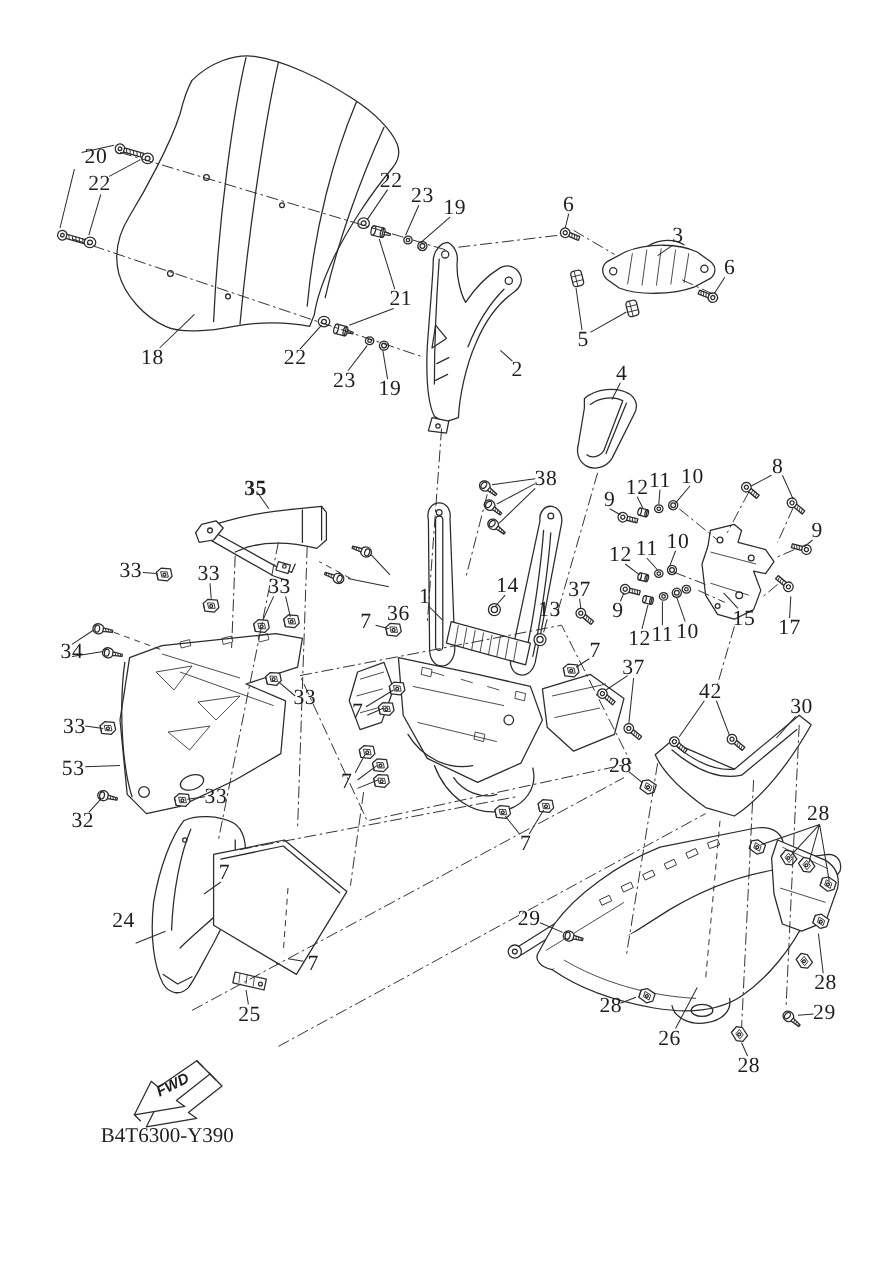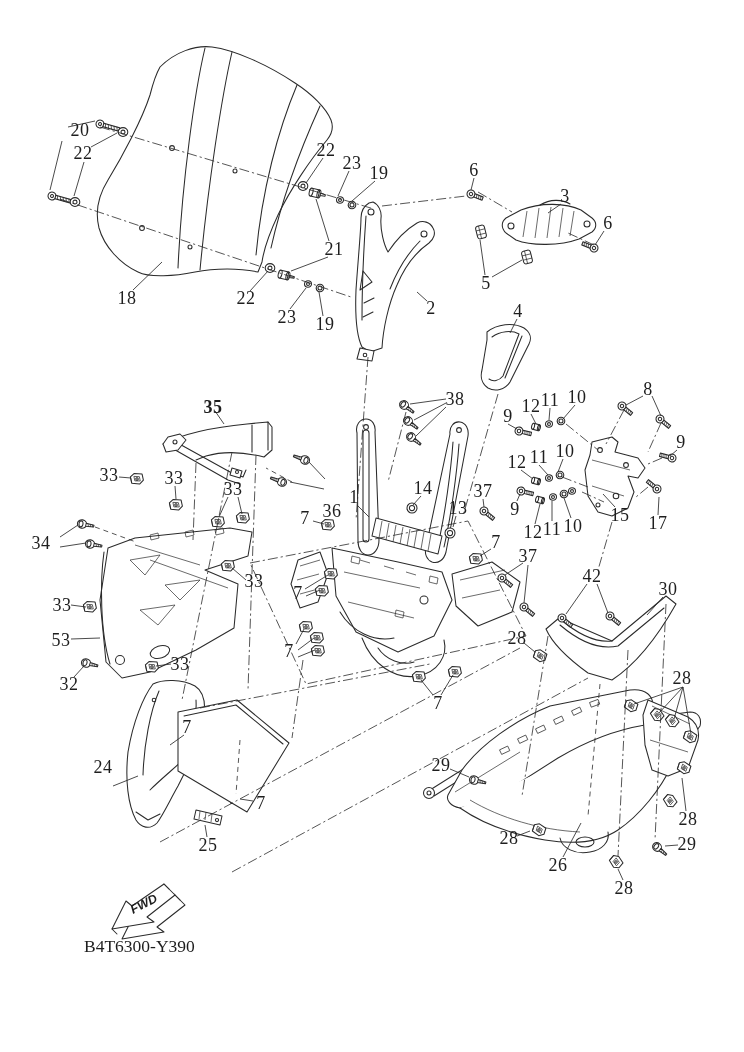--- a/index.html
+++ b/index.html
@@ -474,21 +474,21 @@
       <div class="callout" style="left: 515px; top: 509px;">9</div>
       <div class="callout" style="left: 533px; top: 532px;">12</div>
       <div class="callout" style="left: 552px; top: 529px;">11</div>
       <div class="callout" style="left: 573px; top: 526px;">10</div>
       <div class="callout" style="left: 620px; top: 515px;">15</div>
       <div class="callout" style="left: 658px; top: 523px;">17</div>
       <div class="callout" style="left: 109px; top: 475px;">33</div>
       <div class="callout" style="left: 174px; top: 478px;">33</div>
       <div class="callout" style="left: 233px; top: 489px;">33</div>
       <div class="callout" style="left: 332px; top: 487px; margin-top: 24px;">36</div>
-      <div class="callout" style="left: 41px; top: 543px; text-align: center;">34</div>
+      <div class="callout" style="left: 60px; top: 543px; text-align: center;">34</div>
       <div class="callout" style="left: 354px; top: 497px;">1</div>
       <div class="callout" style="left: 423px; top: 488px;">14</div>
       <div class="callout" style="left: 458px; top: 508px;">13</div>
       <div class="callout" style="left: 483px; top: 491px;">37</div>
       <div class="callout" style="left: 305px; top: 518px;">7</div>
       <div class="callout" style="left: 496px; top: 542px;">7</div>
       <div class="callout" style="left: 254px; top: 581px;">33</div>
       <div class="callout" style="left: 62px; top: 605px;">33</div>
       <div class="callout" style="left: 61px; top: 640px;">53</div>
       <div class="callout" style="left: 298px; top: 593px;">7</div>

